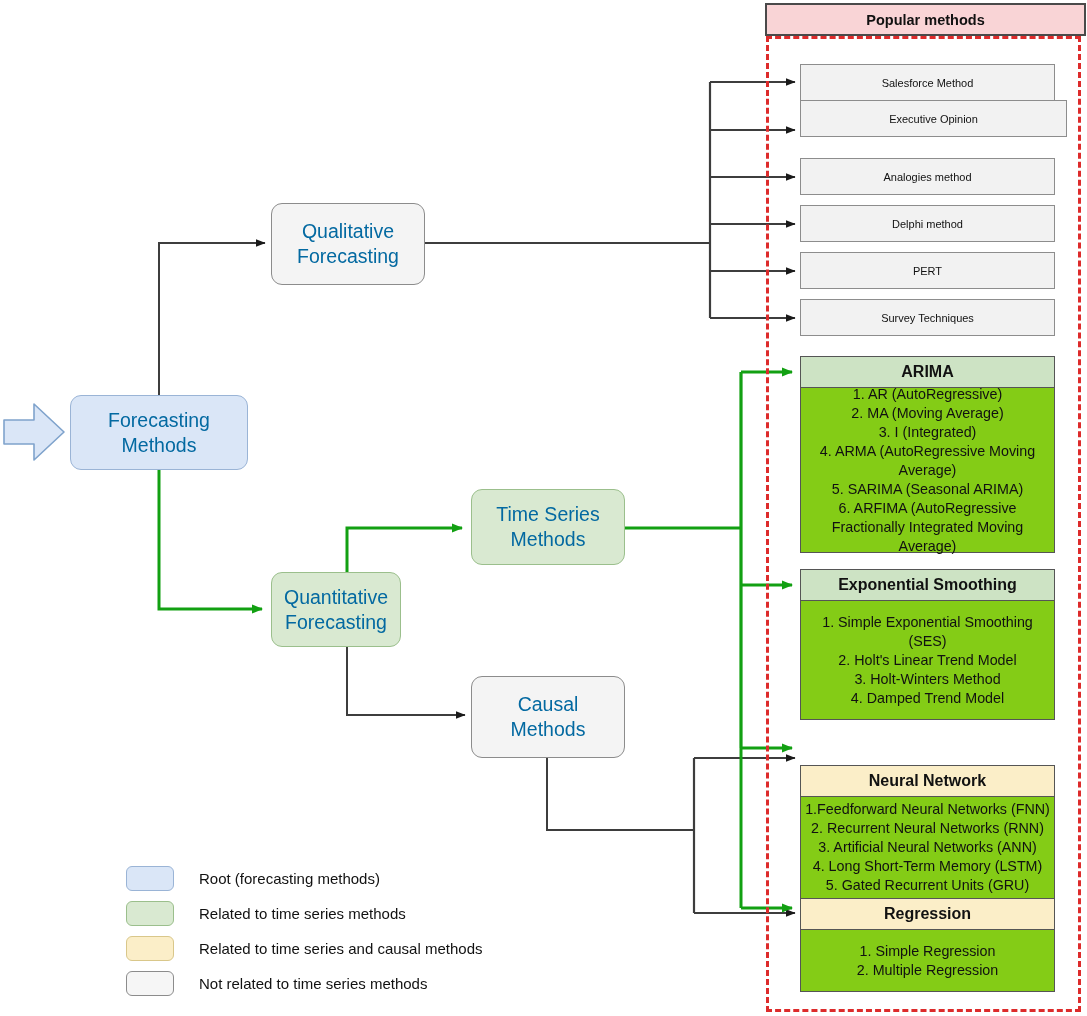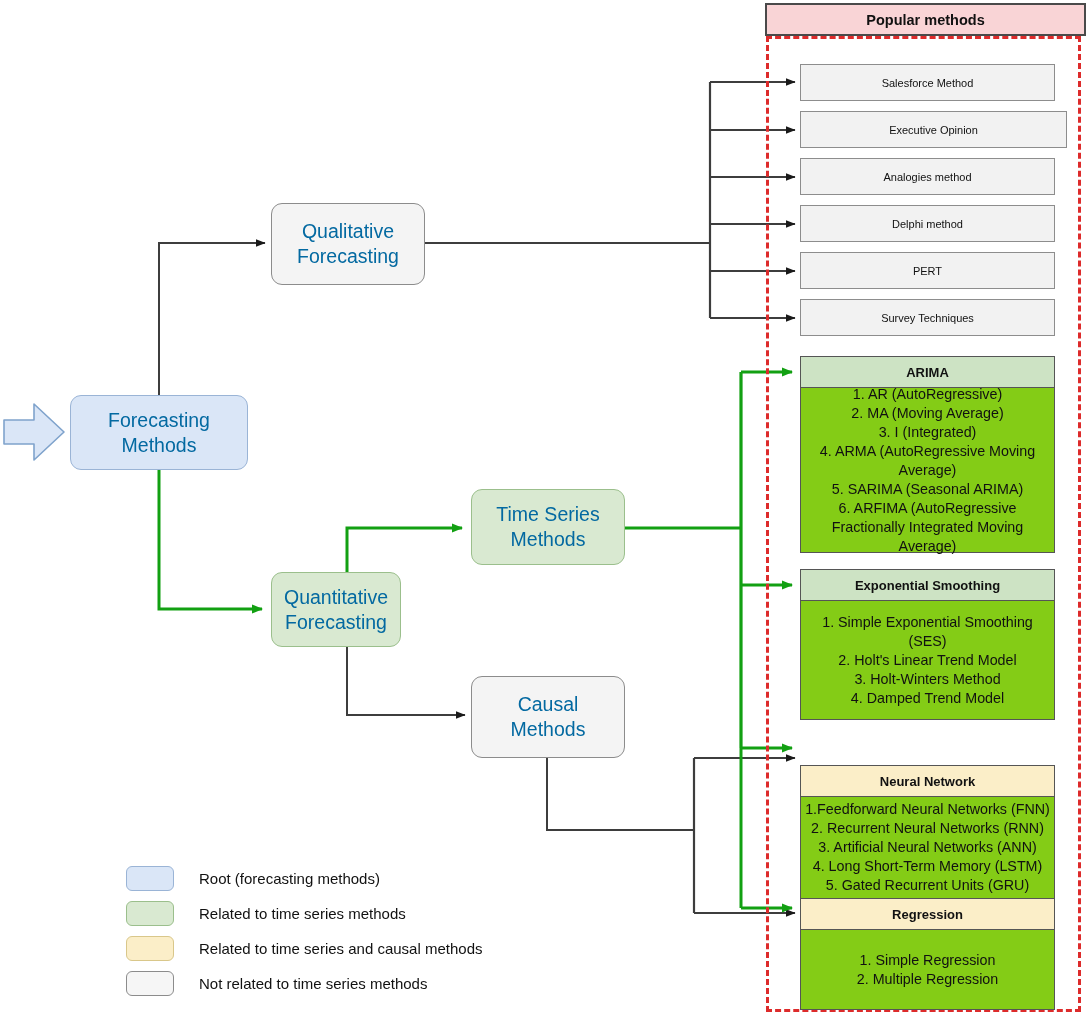--- a/index.html
+++ b/index.html
@@ -83,21 +83,21 @@
     position: absolute;
     z-index: 6;
   }
   .group-title {
     box-sizing: border-box;
     width: 100%;
     border: 1.6px solid #555;
     display: flex;
     align-items: center;
     justify-content: center;
-    font-size: 13px;
+    font-size: 16px;
     font-weight: bold;
     color: #111;
     height: 32px;
   }
   .group-title.green  { background: #cde3c4; }
   .group-title.yellow { background: #fbeec8; }
   .group-body {
     box-sizing: border-box;
     width: 100%;
     background: #84cc16;
@@ -235,21 +235,21 @@
 
   <div class="pm-header" style="left:765px; top:3px; width:321px; height:33px;">
     <span>Popular methods</span>
   </div>
 
   <div class="dashed-region" style="left:766px; top:36px; width:315px; height:976px;"></div>
 
   <div class="simple-box" style="left:800px; top:64px; width:255px; height:37px;">
     <span>Salesforce Method</span>
   </div>
-  <div class="simple-box" style="left:800px; top:111px; width:267px; height:37px;">
+  <div class="simple-box" style="left:800px; top:100px; width:267px; height:37px;">
     <span>Executive Opinion</span>
   </div>
   <div class="simple-box" style="left:800px; top:158px; width:255px; height:37px;">
     <span>Analogies method</span>
   </div>
   <div class="simple-box" style="left:800px; top:205px; width:255px; height:37px;">
     <span>Delphi method</span>
   </div>
   <div class="simple-box" style="left:800px; top:252px; width:255px; height:37px;">
     <span>PERT</span>
@@ -297,21 +297,21 @@
       <span class="li">4. Long Short-Term Memory (LSTM)</span>
       <span class="li">5. Gated Recurrent Units (GRU)</span>
       <span class="li">....</span>
     </div>
   </div>
 
   <div class="group" style="left:800px; top:898px; width:255px;">
     <div class="group-title yellow">
       <span>Regression</span>
     </div>
-    <div class="group-body" style="height:80px;">
+    <div class="group-body" style="height:62px;">
       <span class="li">1. Simple Regression</span>
       <span class="li">2. Multiple Regression</span>
     </div>
   </div>
 
   <div class="legend" style="left:126px; top:861px;">
     <div class="legend-row">
       <div class="legend-swatch blue"></div>
       <div class="legend-label">Root (forecasting methods)</div>
     </div>

